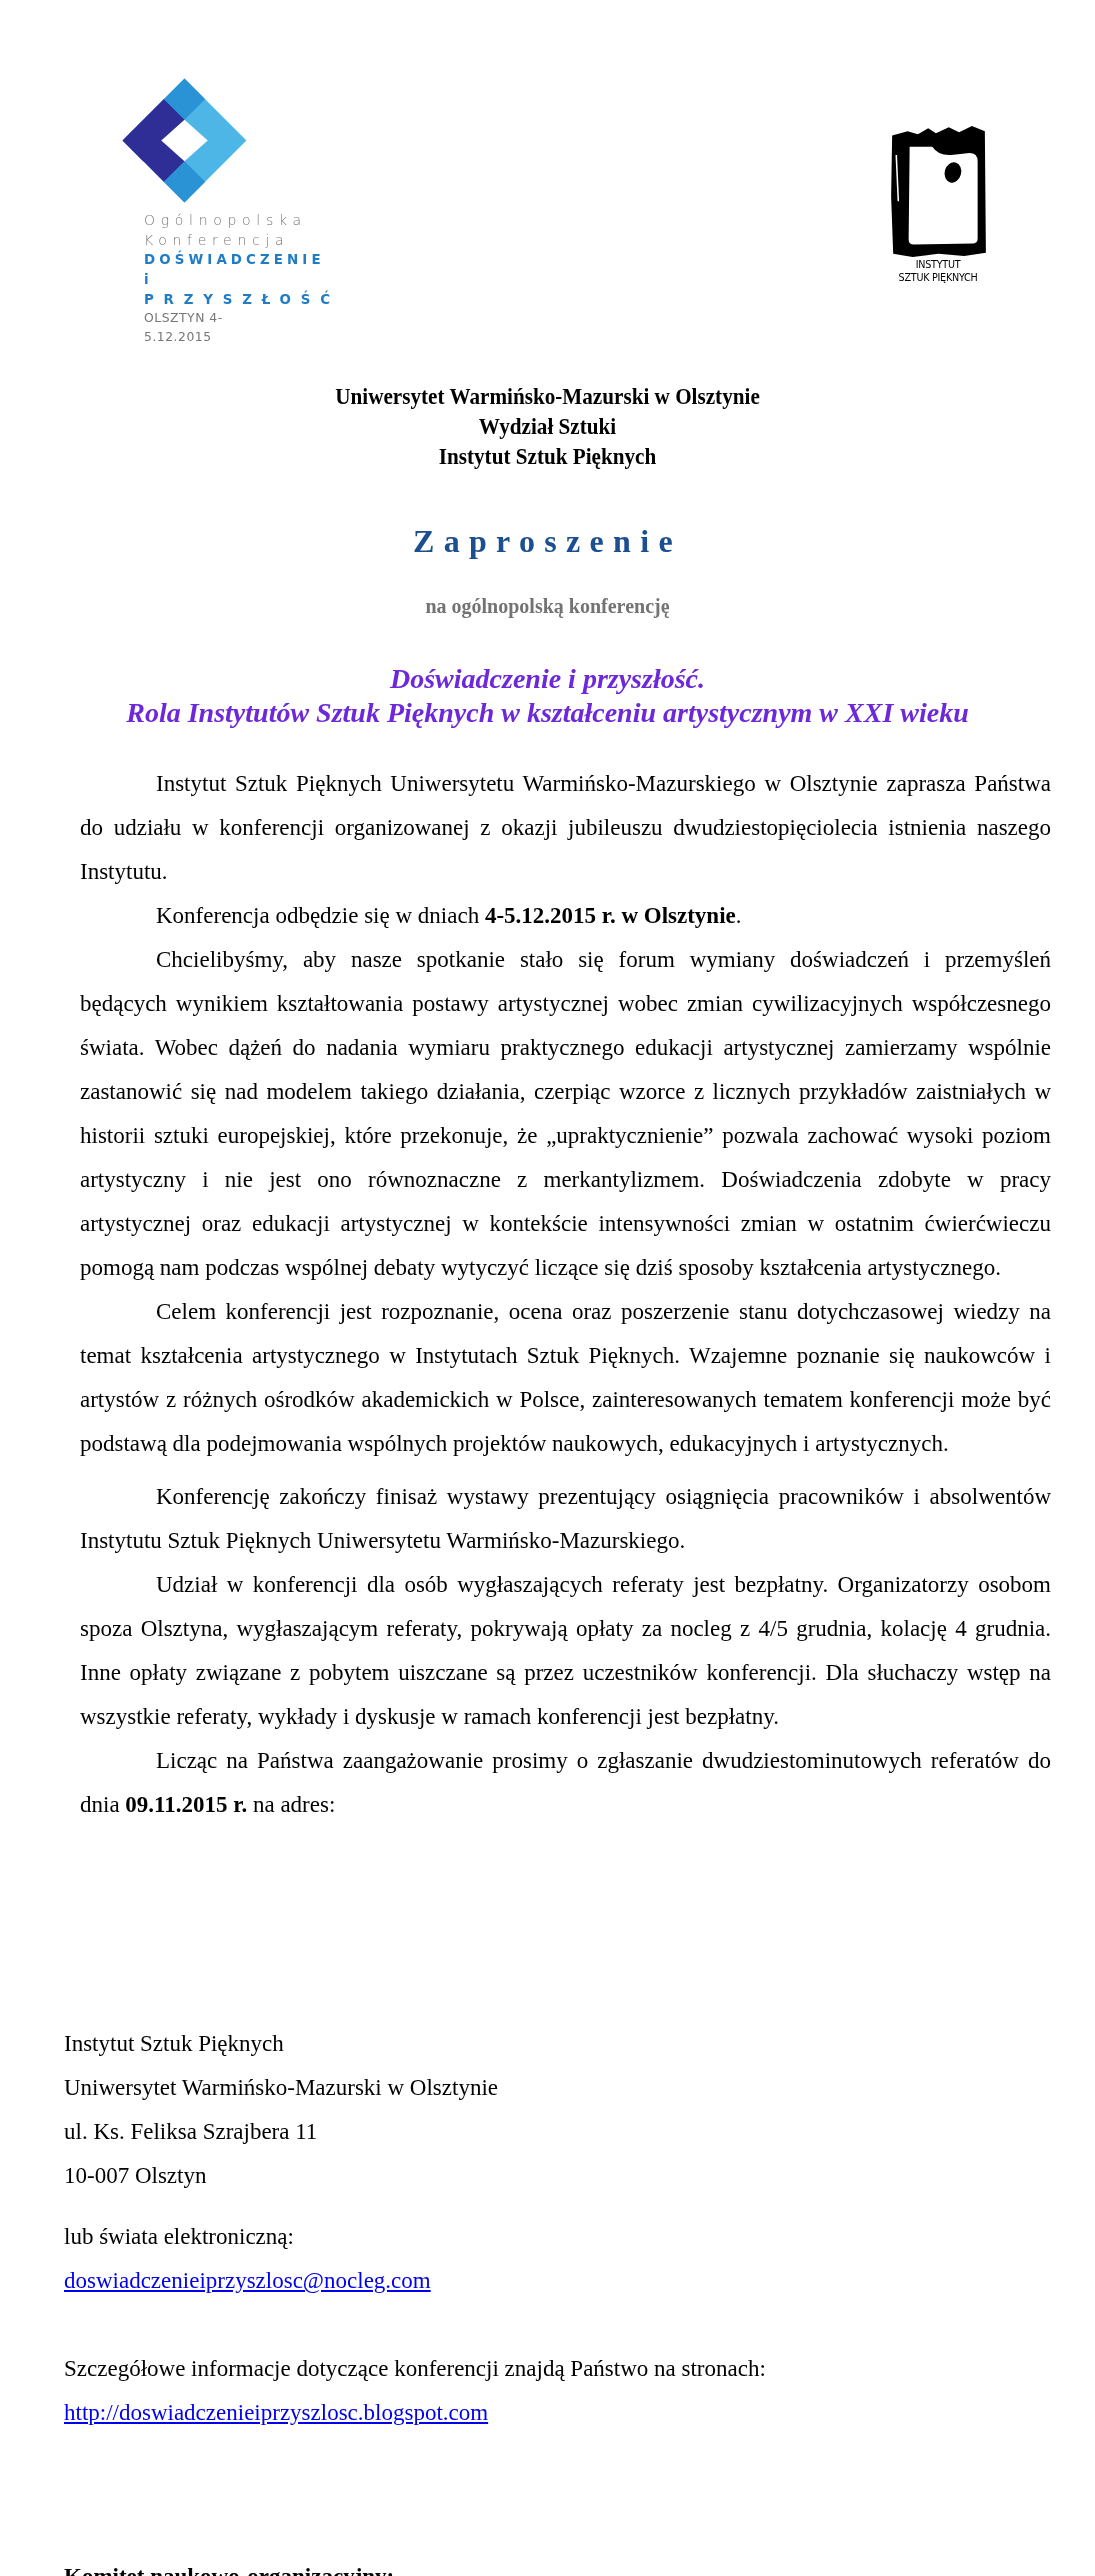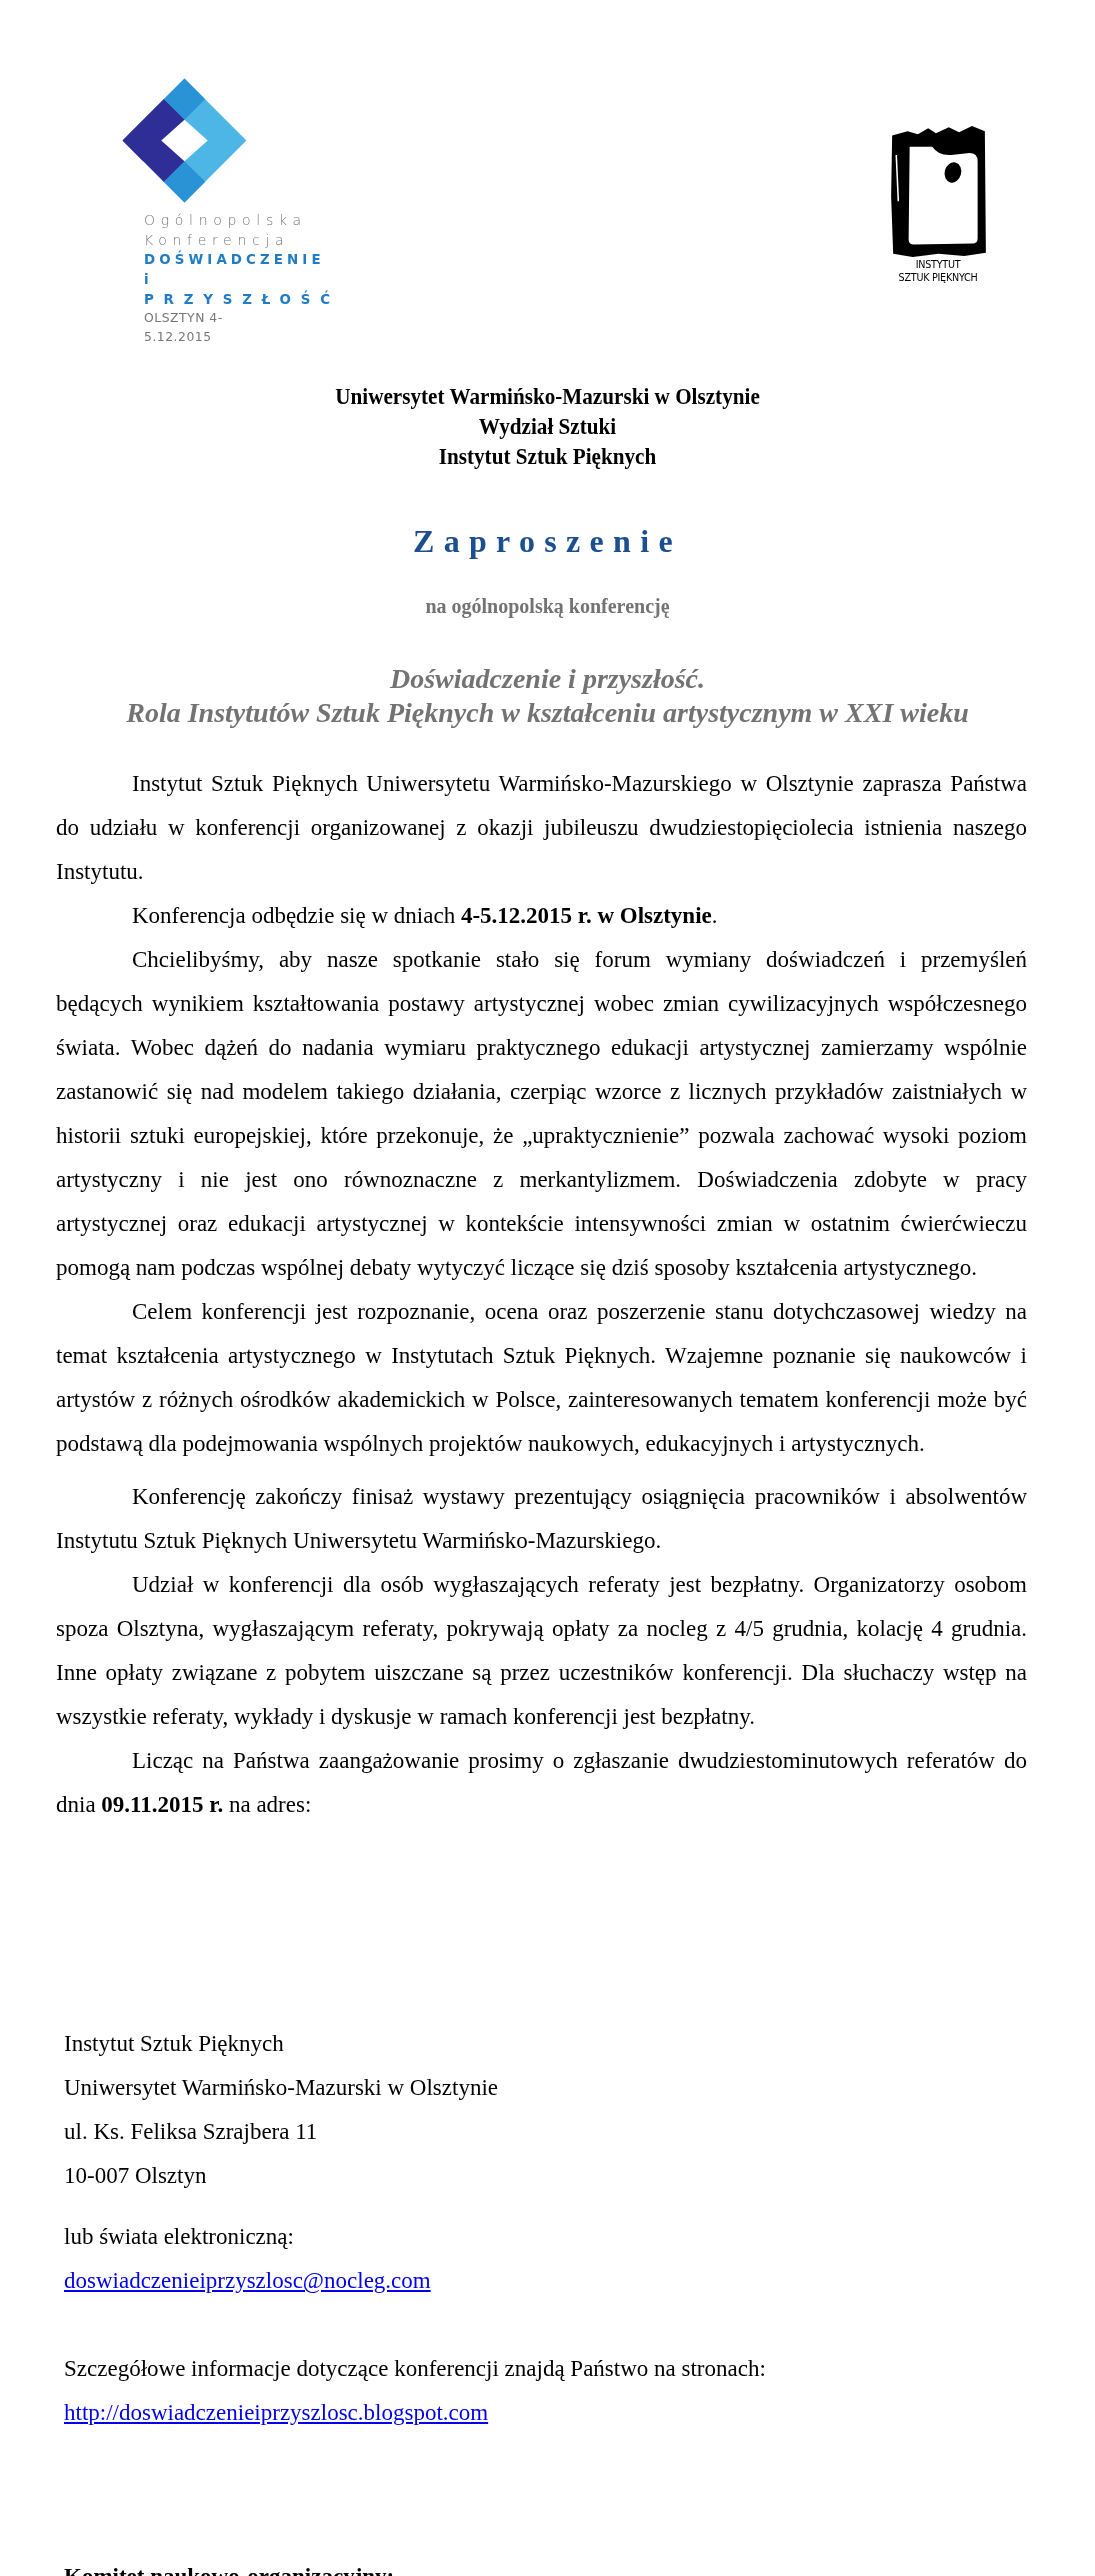--- a/index.html
+++ b/index.html
@@ -25,24 +25,24 @@
 
   
   .hdr { position: absolute; left: 0; width: 1095px; text-align: center; font-weight: bold; }
   .hdr-line { font-size: 23px; line-height: 30px; transform: scaleX(0.92); }
 
   .invite-title { position: absolute; left: 0; width: 1095px; top: 523px; text-align: center;
       color: #1b4f8f; font-size: 32px; font-weight: bold; letter-spacing: 9.3px; }
   .invite-sub { position: absolute; left: 0; width: 1095px; top: 595px; text-align: center;
       color: #737373; font-size: 20px; font-weight: bold; }
   .conf-title { position: absolute; left: 0; width: 1095px; top: 662px; text-align: center;
-      color: #737373; font-size: 28px; font-weight: bold; font-style: italic; line-height: 34px; }
+      color: #6d28d9; font-size: 28px; font-weight: bold; font-style: italic; line-height: 34px; }
 
   
-  .body { position: absolute; left: 56px; width: 971px; top: 762px; font-size: 23px; line-height: 44px; }
+  .body { position: absolute; left: 80px; width: 971px; top: 762px; font-size: 23px; line-height: 44px; }
   .body p { margin: 0; text-align: justify; }
   .body p.ind { text-indent: 76px; }
   .body p.gap { margin-top: 9.3px; }
   .body b { font-weight: bold; }
 
   .block { position: absolute; left: 64px; font-size: 23px; line-height: 44px; }
   .block p { margin: 0; }
   .link { color: #0000ee; text-decoration: underline; }
   .committee-title { font-weight: bold; }
 </style>

